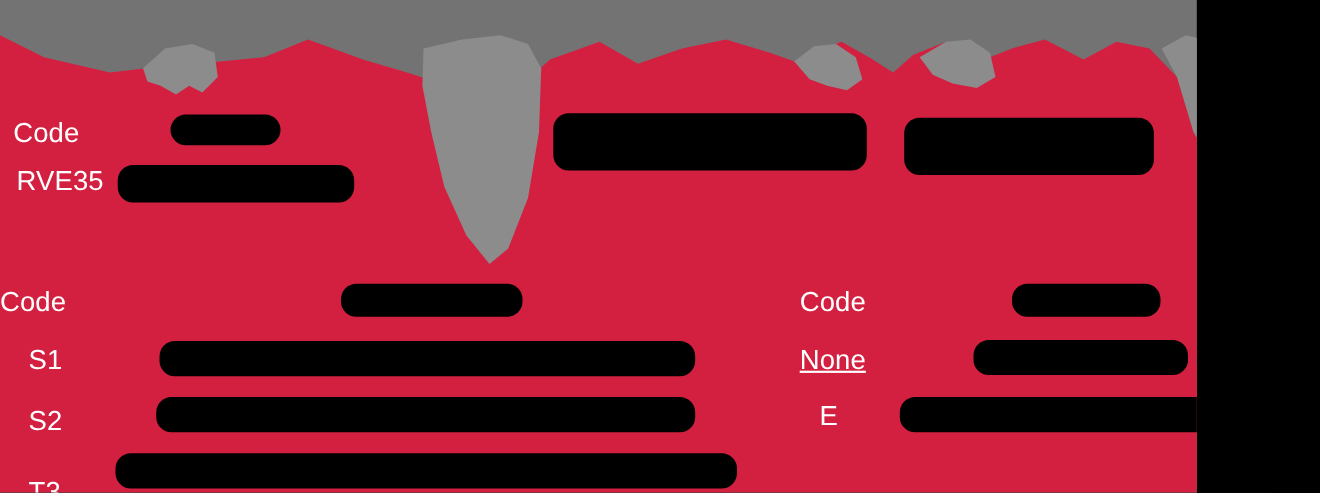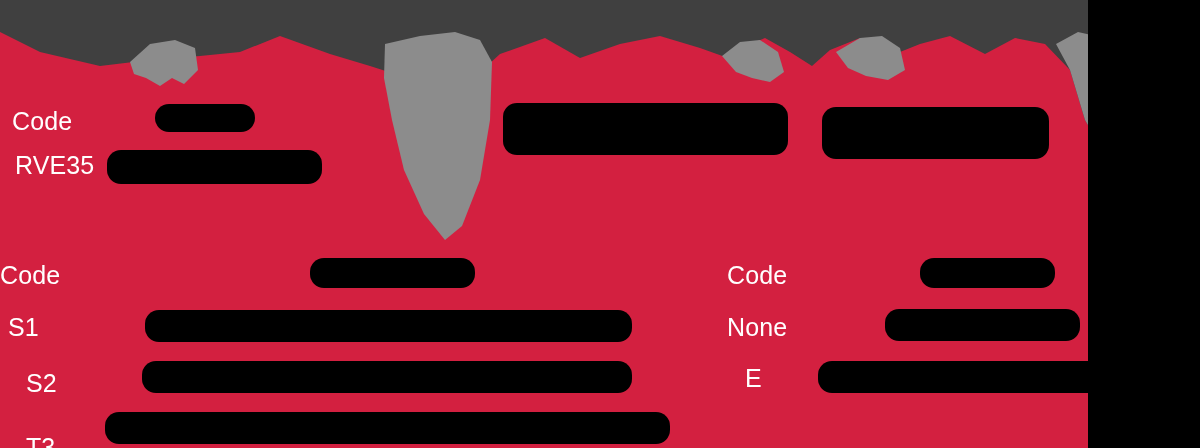--- a/index.html
+++ b/index.html
@@ -1,19 +1,19 @@
 <!DOCTYPE html>
 <html><head>
 <meta charset="utf-8">
 <style>
   html,body{margin:0;padding:0;background:#000;}
   #stage{
     position:relative;
     width:1088px;height:448px;
-    background:#404040;
+    background:#737373;
     overflow:hidden;
     font-family:"Liberation Sans", sans-serif;
   }
   #shapes{position:absolute;left:0;top:0;width:1200px;height:448px;}
   .redaction{
     position:absolute;
     background:#000000;
     border-radius:14px;
   }
   .field-label{
@@ -45,33 +45,33 @@
     <span class="field-label" style="left: 15px; top: 150px;">RVE35</span>
 
     <div class="redaction" style="left: 155px; top: 104px; width: 100px; height: 28px;"></div>
     <div class="redaction" style="left: 503px; top: 103px; width: 285px; height: 52px;"></div>
     <div class="redaction" style="left: 822px; top: 107px; width: 227px; height: 52px;"></div>
     <div class="redaction" style="left: 107px; top: 150px; width: 215px; height: 34px;"></div>
   </div>
 
   <div>
     <span class="field-label" style="left: 0px; top: 260px;">Code</span>
-    <span class="field-label" style="left: 8px; top: 312px;">S1</span>
+    <span class="field-label" style="left: 26px; top: 312px;">S1</span>
     <span class="field-label" style="left: 26px; top: 368px;">S2</span>
     <span class="field-label" style="left: 26px; top: 432px;">T3</span>
 
     <div class="redaction" style="left: 310px; top: 258px; width: 165px; height: 30px;"></div>
     <div class="redaction" style="left: 145px; top: 310px; width: 487px; height: 32px;"></div>
     <div class="redaction" style="left: 142px; top: 361px; width: 490px; height: 32px;"></div>
     <div class="redaction" style="left: 105px; top: 412px; width: 565px; height: 32px;"></div>
   </div>
 
   <div>
     <span class="field-label" style="left: 727px; top: 260px;">Code</span>
-    <span class="field-label" style="left: 727px; top: 312px;">None</span>
+    <span class="field-label" style="left: 727px; top: 312px; text-decoration: underline;">None</span>
     <span class="field-label" style="left: 745px; top: 363px;">E</span>
 
     <div class="redaction" style="left: 920px; top: 258px; width: 135px; height: 30px;"></div>
     <div class="redaction" style="left: 885px; top: 309px; width: 195px; height: 32px;"></div>
     <div class="redaction" style="left: 818px; top: 361px; width: 370px; height: 32px;"></div>
   </div>
 
 </div>
 
 </body></html>

